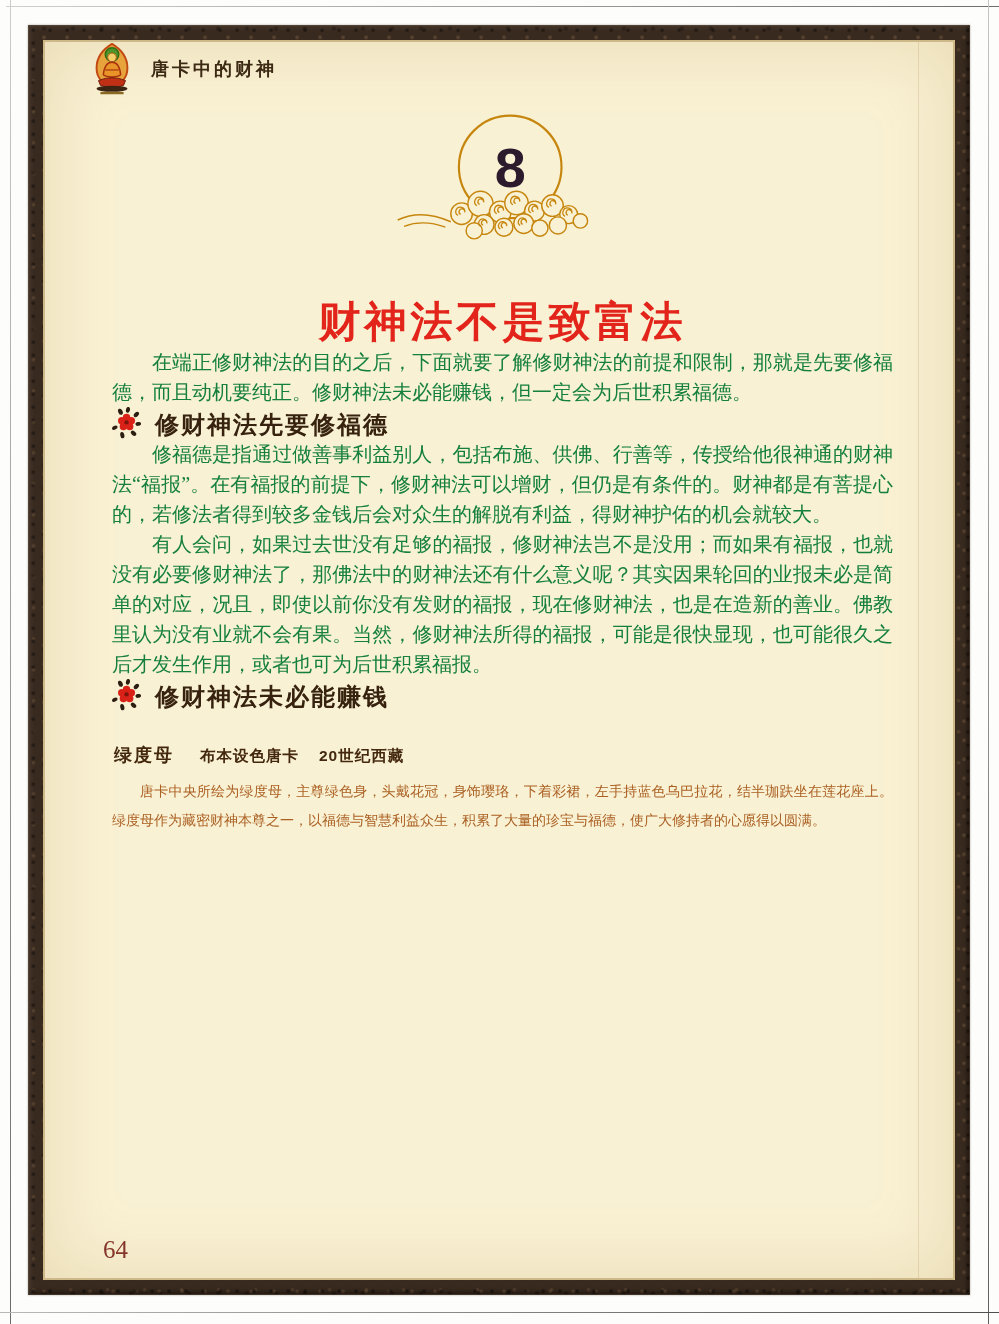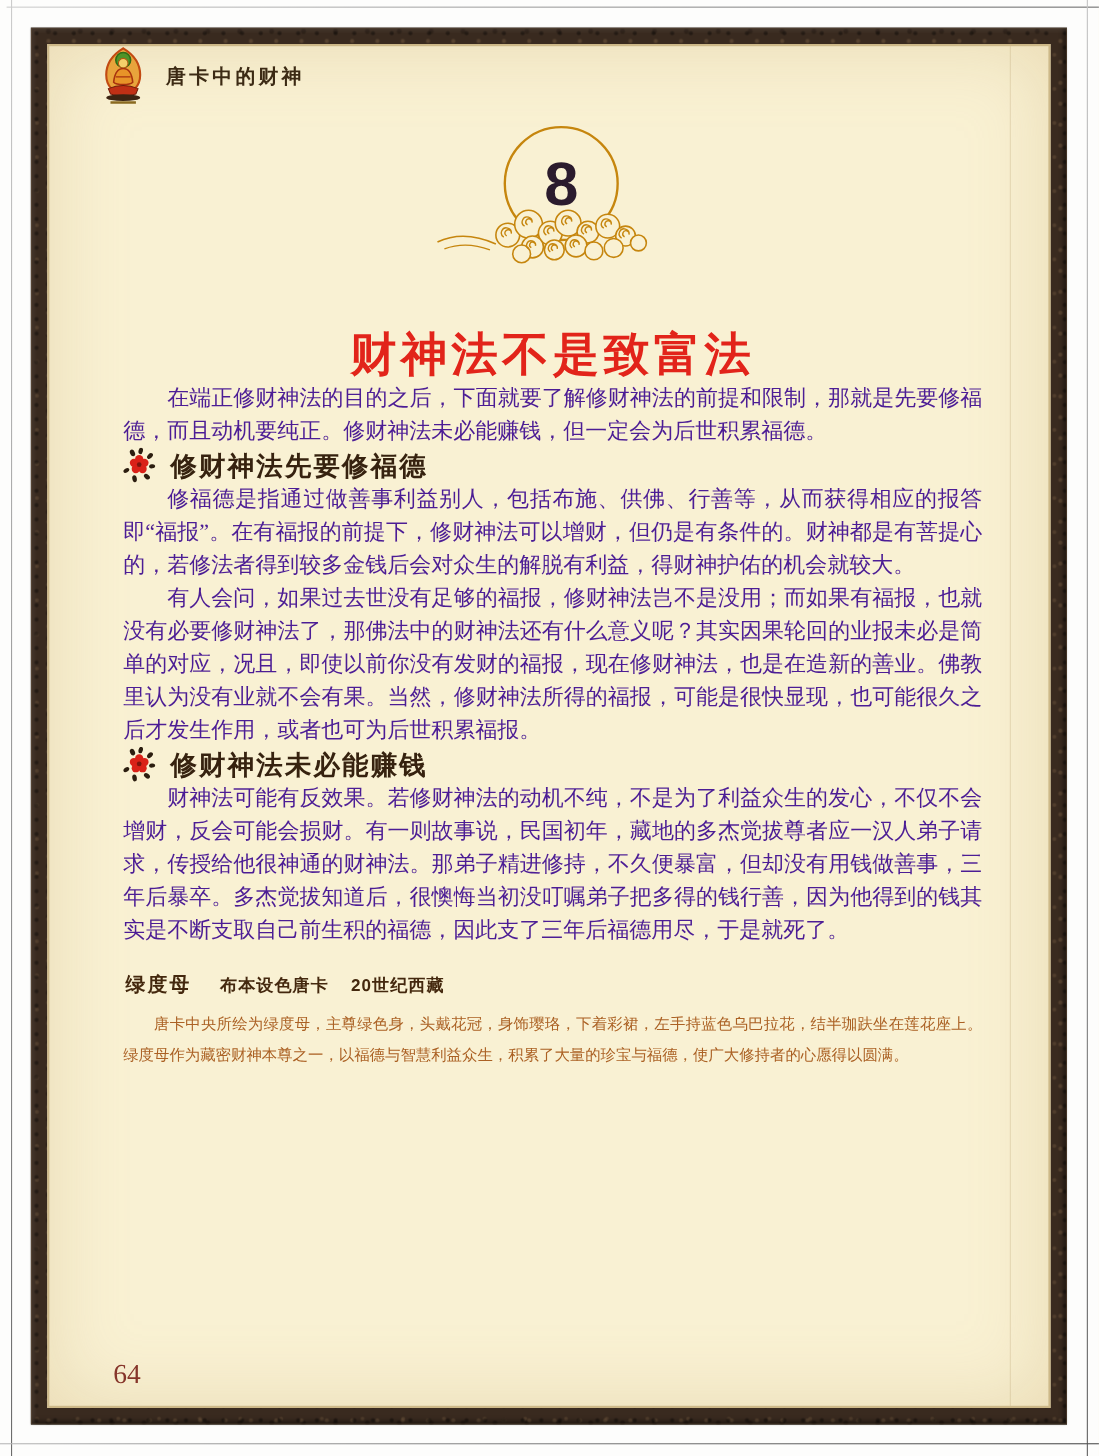--- a/index.html
+++ b/index.html
@@ -43,35 +43,35 @@
 
   .chapter-ornament{display:block;margin:6px auto 0;width:216px;height:155px;}
 
   .main-title{
     margin:40px 0 0;text-align:center;
     font-family:"Liberation Sans",sans-serif;font-weight:bold;
     font-size:42px;color:#e2241a;letter-spacing:4px;line-height:1.2;
   }
 
   p.body-text{
-    margin:0;font-size:20px;line-height:30px;color:#4c1d95;
+    margin:0;font-size:20px;line-height:30px;color:#15803d;
     text-indent:2em;text-align:justify;
   }
   .intro{margin-top:48px;}
 
   h2.section-heading{
     display:flex;align-items:flex-end;gap:13px;
     margin:0;font-family:"Liberation Sans",sans-serif;font-weight:bold;
     font-size:24px;color:#36220f;letter-spacing:2px;line-height:1.2;
   }
   .h2-first{margin-top:24px;margin-bottom:14px;}
   .h2-second{margin-top:16px;margin-bottom:14px;}
   .flower{flex:0 0 auto;}
 
-  .caption{margin-top:22px;}
+  .caption{margin-top:32px;}
   .caption-head{display:flex;align-items:baseline;font-family:"Liberation Sans",sans-serif;font-weight:bold;color:#44280e;margin-left:2px;}
   .caption-title{font-size:18px;letter-spacing:2px;}
   .caption-subtitle{font-size:15.5px;margin-left:26px;letter-spacing:1px;}
   .caption-period{font-size:15.5px;margin-left:20px;letter-spacing:1px;}
   .caption-desc{
     margin:10px 0 0;font-size:14px;line-height:29px;color:#ab6124;
     text-indent:2em;text-align:justify;
   }
 
   .page-number{
@@ -161,21 +161,21 @@
             <circle cx="15.5" cy="11" r="4"></circle>
             <circle cx="20.6" cy="14.6" r="4"></circle>
             <circle cx="18.8" cy="20.6" r="4"></circle>
             <circle cx="12.2" cy="20.6" r="4"></circle>
             <circle cx="10.4" cy="14.6" r="4"></circle>
           </g>
           <circle cx="15.5" cy="16.4" r="2.3" fill="#7e130c"></circle>
         </svg>
         <span>修财神法先要修福德</span>
       </h2>
-      <p class="body-text">修福德是指通过做善事利益别人，包括布施、供佛、行善等，从而获得相应的报答即“福报”。在有福报的前提下，修财神法可以增财，但仍是有条件的。财神都是有菩提心的，若修法者得到较多金钱后会对众生的解脱有利益，得财神护佑的机会就较大。</p>
+      <p class="body-text">修福德是指通过做善事利益别人，包括布施、供佛、行善等，传授给他很神通的财神法“福报”。在有福报的前提下，修财神法可以增财，但仍是有条件的。财神都是有菩提心的，若修法者得到较多金钱后会对众生的解脱有利益，得财神护佑的机会就较大。</p>
       <p class="body-text">有人会问，如果过去世没有足够的福报，修财神法岂不是没用；而如果有福报，也就没有必要修财神法了，那佛法中的财神法还有什么意义呢？其实因果轮回的业报未必是简单的对应，况且，即使以前你没有发财的福报，现在修财神法，也是在造新的善业。佛教里认为没有业就不会有果。当然，修财神法所得的福报，可能是很快显现，也可能很久之后才发生作用，或者也可为后世积累福报。</p>
     </section>
 
     <section>
       <h2 class="section-heading h2-second">
         <svg class="flower" width="30" height="32" viewBox="0 0 32 34">
           <g fill="#2c1e10">
             <ellipse cx="9" cy="5" rx="2.3" ry="3.4" transform="rotate(-25 9 5)"></ellipse>
             <ellipse cx="17" cy="3" rx="2.1" ry="3.2" transform="rotate(15 17 3)"></ellipse>
             <ellipse cx="26" cy="8" rx="2.2" ry="3.3" transform="rotate(45 26 8)"></ellipse>
@@ -188,21 +188,20 @@
             <circle cx="15.5" cy="11" r="4"></circle>
             <circle cx="20.6" cy="14.6" r="4"></circle>
             <circle cx="18.8" cy="20.6" r="4"></circle>
             <circle cx="12.2" cy="20.6" r="4"></circle>
             <circle cx="10.4" cy="14.6" r="4"></circle>
           </g>
           <circle cx="15.5" cy="16.4" r="2.3" fill="#7e130c"></circle>
         </svg>
         <span>修财神法未必能赚钱</span>
       </h2>
-      <p class="body-text">财神法可能有反效果。若修财神法的动机不纯，不是为了利益众生的发心，不仅不会增财，反会可能会损财。有一则故事说，民国初年，藏地的多杰觉拔尊者应一汉人弟子请求，传授给他很神通的财神法。那弟子精进修持，不久便暴富，但却没有用钱做善事，三年后暴卒。多杰觉拔知道后，很懊悔当初没叮嘱弟子把多得的钱行善，因为他得到的钱其实是不断支取自己前生积的福德，因此支了三年后福德用尽，于是就死了。</p>
     </section>
 
     <div class="caption">
       <div class="caption-head">
         <span class="caption-title">绿度母</span>
         <span class="caption-subtitle">布本设色唐卡</span>
         <span class="caption-period">20世纪西藏</span>
       </div>
       <p class="caption-desc">唐卡中央所绘为绿度母，主尊绿色身，头戴花冠，身饰璎珞，下着彩裙，左手持蓝色乌巴拉花，结半珈趺坐在莲花座上。绿度母作为藏密财神本尊之一，以福德与智慧利益众生，积累了大量的珍宝与福德，使广大修持者的心愿得以圆满。</p>
     </div>

